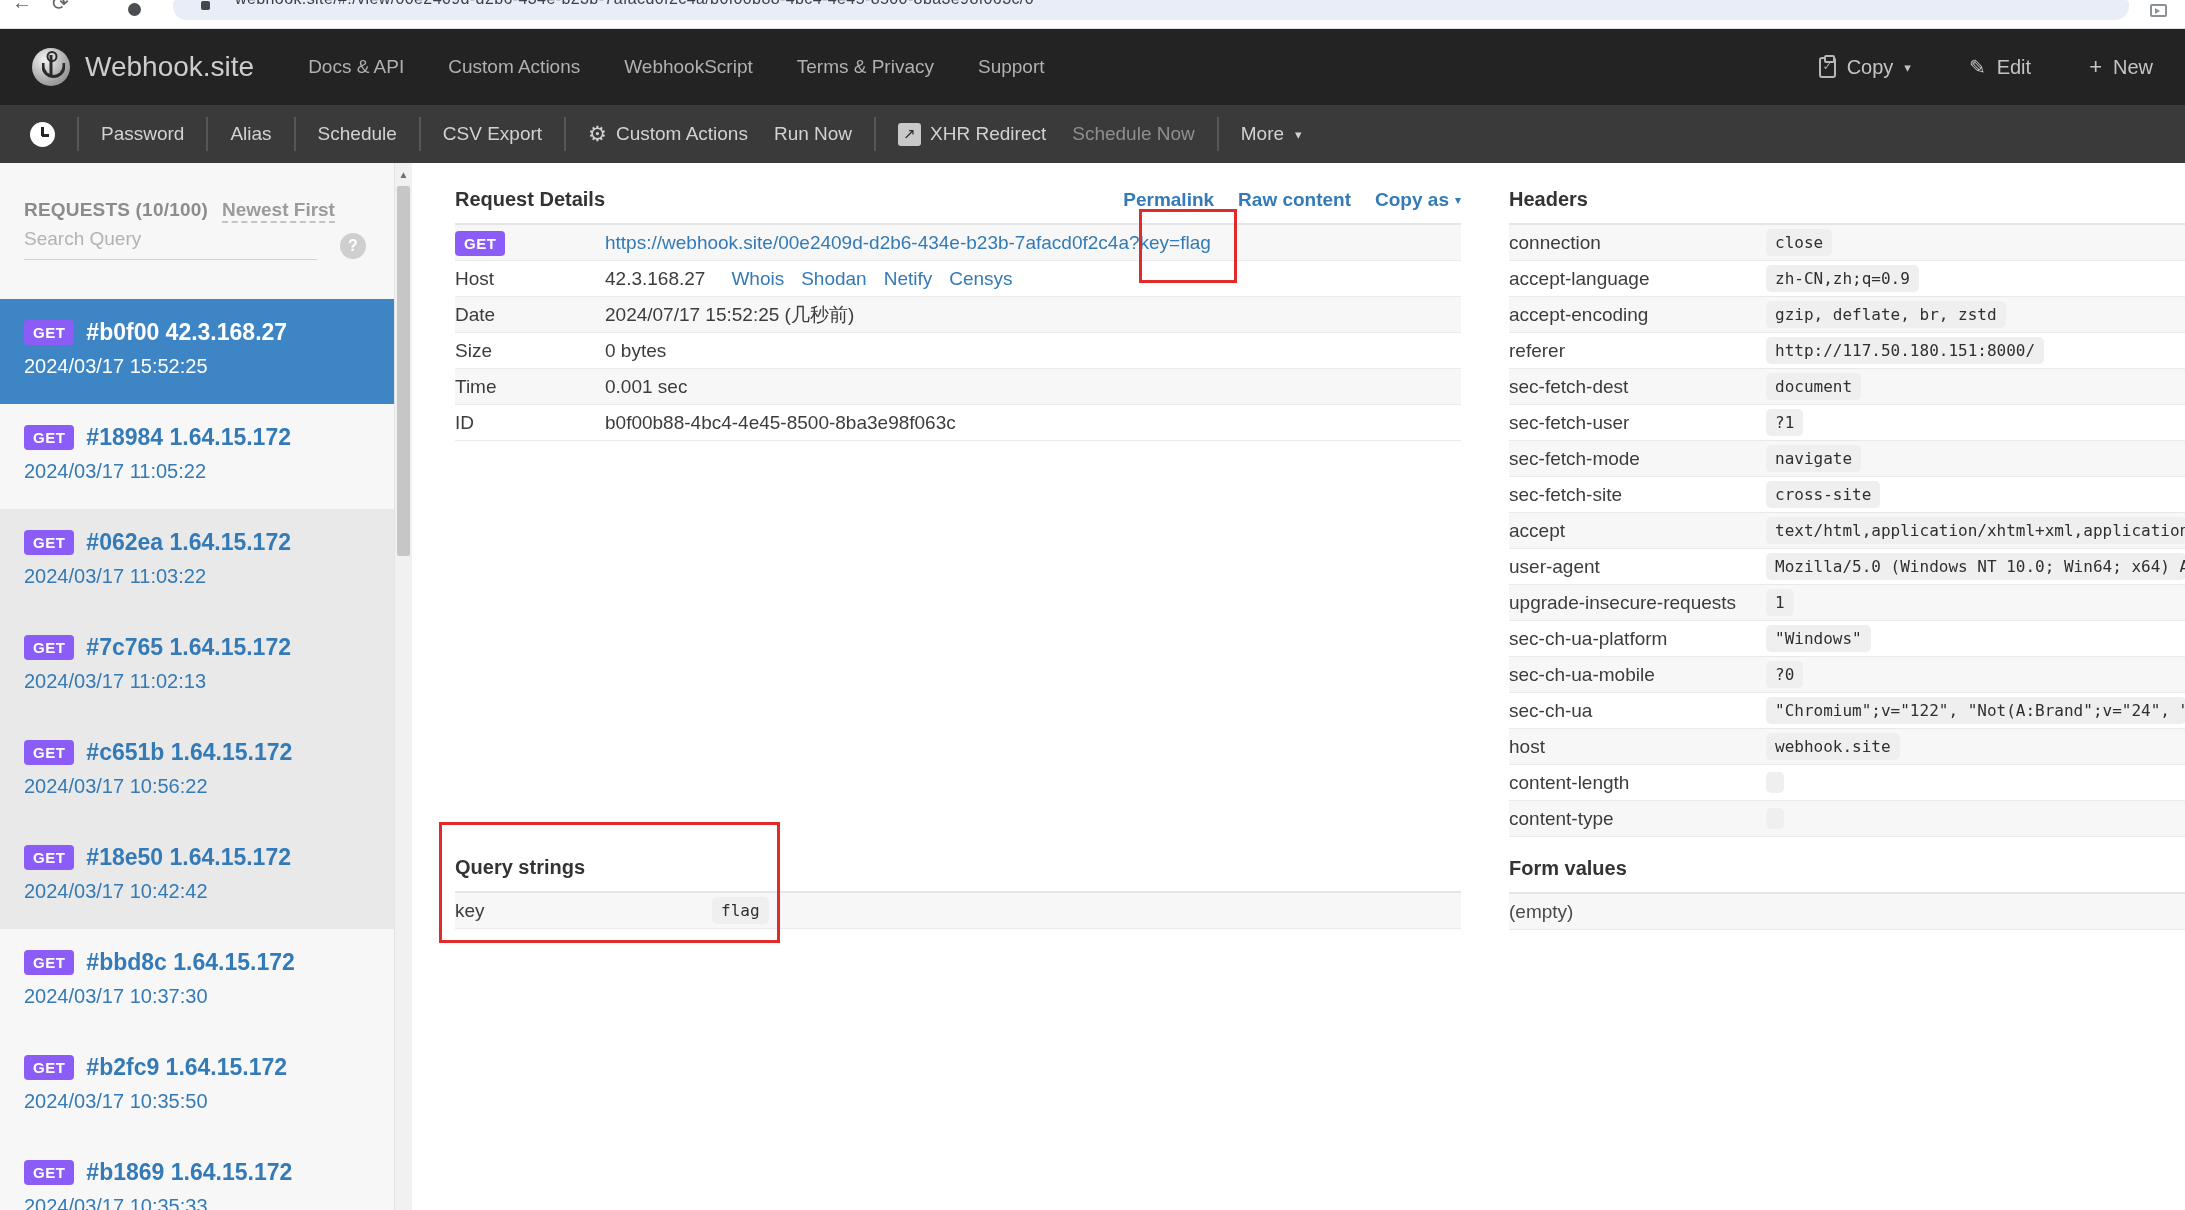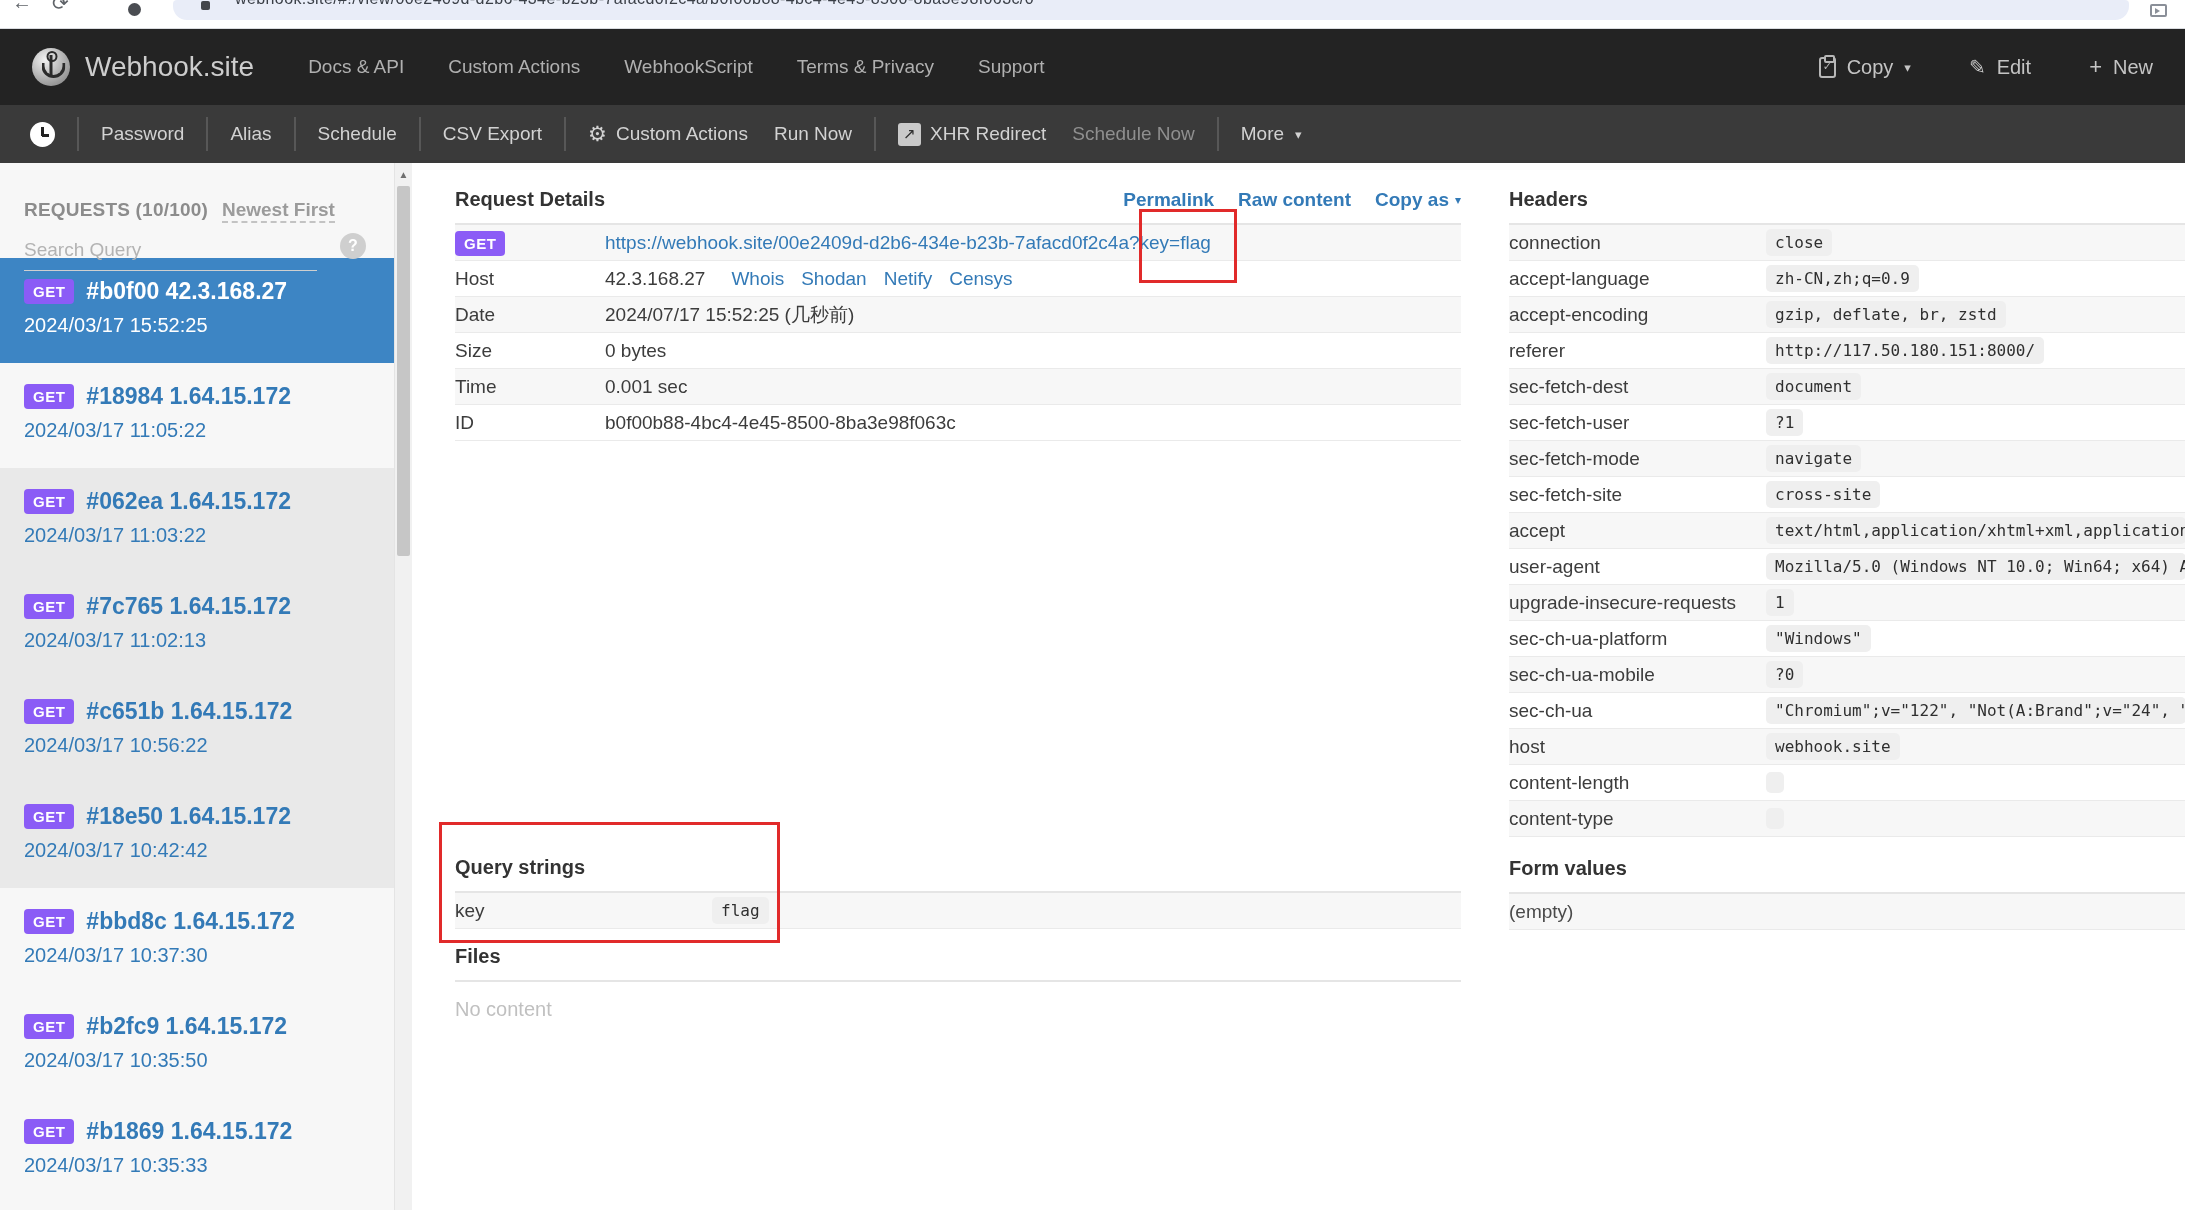--- a/index.html
+++ b/index.html
@@ -50,25 +50,25 @@
   .gear-ic { font-size:21px; color:#d2d2d2; }
   .xhr-ic { width:23px; height:23px; border-radius:3px; background:#c9c9c9; color:#2f2f2f; font-size:15px;
     display:flex; align-items:center; justify-content:center; }
   .more-caret { font-size:13px; color:#d2d2d2; margin-left:2px; }
 
   
   .content { display:flex; height:1047px; position:relative; background:#fff; }
 
   
   .sidebar { width:394px; background:#f7f7f7; flex-shrink:0; overflow:hidden; }
-  .sb-head { position:relative; padding:36px 24px 0; height:95px; }
+  .sb-head { position:relative; padding:36px 24px 0; height:136px; }
   .sb-title-row { display:flex; align-items:baseline; }
   .sb-title { font-size:19px; font-weight:bold; color:#8c8c8c; letter-spacing:.2px; }
   .sb-sort { margin-left:14px; font-size:19px; font-weight:bold; color:#9b9b9b; border-bottom:2px dashed #c3c3c3; cursor:pointer; }
-  .sb-search { margin-top:14px; width:293px; border:0; border-bottom:1px solid #cfcfcf; background:transparent;
+  .sb-search { margin-top:3px; width:293px; border:0; border-bottom:1px solid #cfcfcf; background:transparent;
     font-size:19px; color:#555; padding:2px 0 9px; outline:none; font-family:inherit; }
   .sb-search::placeholder { color:#b3b3b3; }
   .sb-help { position:absolute; left:340px; top:70px; width:26px; height:26px; border-radius:50%; background:#cfcfcf;
     color:#fff; font-size:16px; font-weight:bold; display:flex; align-items:center; justify-content:center; cursor:pointer; }
   .req-row { height:105px; padding:20px 0 0 24px; cursor:pointer; }
   .req-row.shaded { background:#e9e9e9; }
   .req-row.selected { background:#3d85c4; }
   .req-line1 { display:flex; align-items:center; gap:12px; }
   .badge { background:#8b5cf6; color:#fff; font-size:15px; font-weight:bold; border-radius:4px; padding:4px 9px; letter-spacing:.5px; }
   .req-title { font-size:23px; font-weight:bold; color:#337ab7; white-space:nowrap; }
@@ -335,25 +335,20 @@
         <hr class="rule">
         <div class="rows-auto">
 
             <div class="drow">
               <span class="qlabel">key</span>
               <span class="code">flag</span>
             </div>
           </div>
       </div>
 
-      <div class="files-section">
-        <div class="section-title" style="padding-bottom:12px">Files</div>
-        <hr class="rule">
-        <div class="no-content">No content</div>
-      </div>
     </div>
 
     <div class="pane-right">
       <div class="pane-head">
         <span class="section-title">Headers</span>
       </div>
       <hr class="rule">
       <div class="rows-auto">
 
           <div class="drow">

